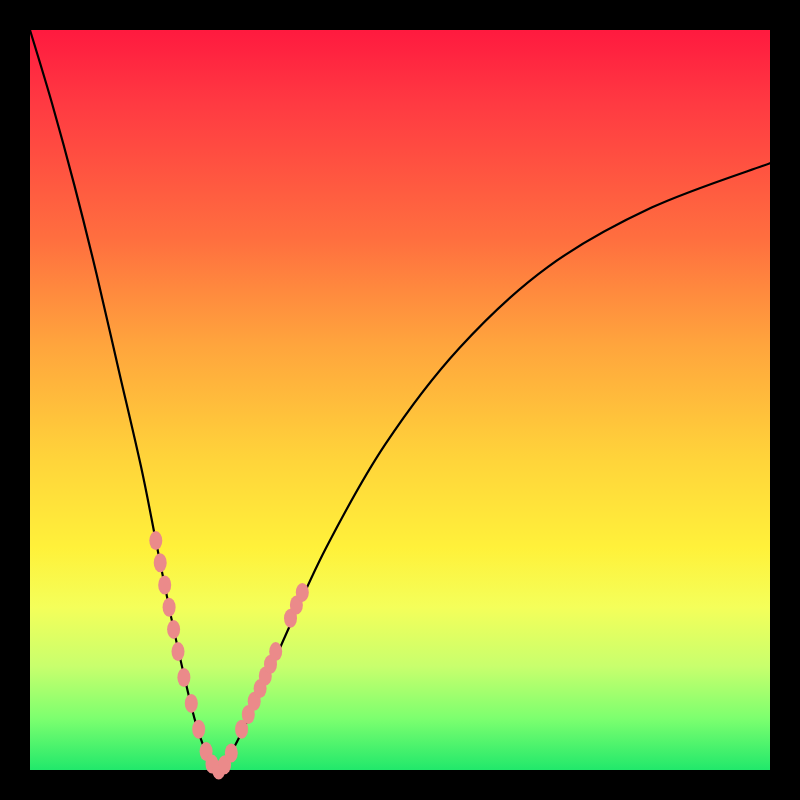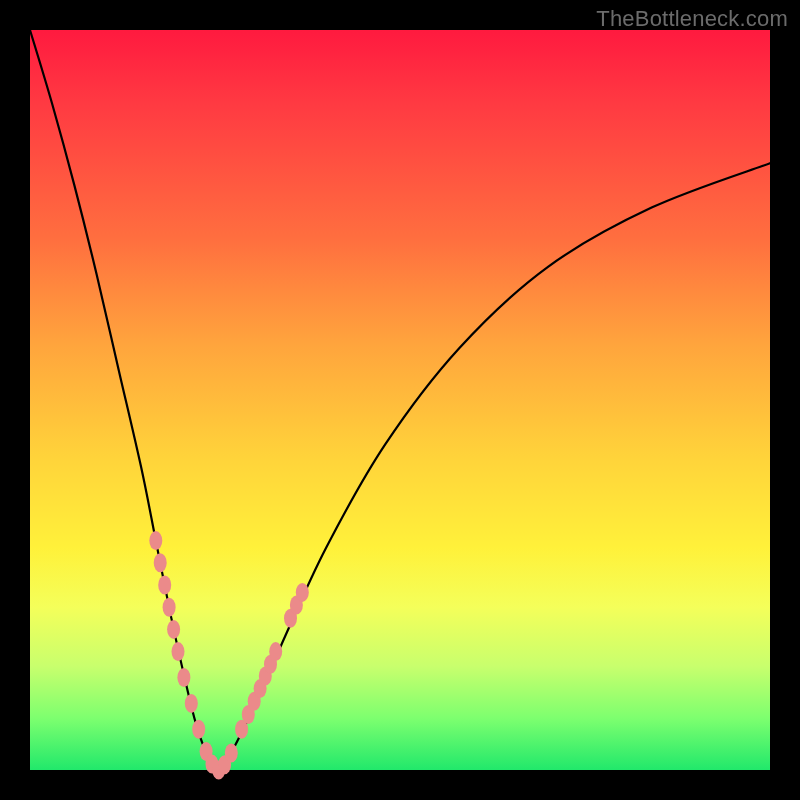--- a/index.html
+++ b/index.html
@@ -61,21 +61,20 @@
   .marker {
     fill: #eb8a8a;
     stroke: none;
   }
 </style>
 </head>
 <body>
 
 <div class="frame">
 
-  <div class="watermark">TheBottleneck.com</div>
 
   <div class="plot-area">
     <svg class="curve" viewBox="0 0 740 740">
       <path id="curve-path" class="curve-path" d="M 0.0 0.0 C 3.7 12.3, 14.8 48.1, 22.2 74.0 C 29.6 99.9, 37.0 127.0, 44.4 155.4 C 51.8 183.8, 59.2 213.4, 66.6 244.2 C 74.0 275.0, 81.4 308.3, 88.8 340.4 C 96.2 372.5, 104.8 408.2, 111.0 436.6 C 117.2 465.0, 120.9 485.9, 125.8 510.6 C 130.7 535.3, 135.7 561.2, 140.6 584.6 C 145.5 608.0, 151.1 632.7, 155.4 651.2 C 159.7 669.7, 162.8 683.3, 166.5 695.6 C 170.2 707.9, 173.9 717.8, 177.6 725.2 C 181.3 732.6, 185.0 740.0, 188.7 740.0 C 192.4 740.0, 194.3 735.1, 199.8 725.2 C 205.4 715.3, 213.4 699.3, 222.0 680.8 C 230.6 662.3, 239.3 641.3, 251.6 614.2 C 263.9 587.1, 278.7 551.3, 296.0 518.0 C 313.3 484.7, 333.0 447.7, 355.2 414.4 C 377.4 381.1, 402.1 347.8, 429.2 318.2 C 456.3 288.6, 485.9 260.2, 518.0 236.8 C 550.1 213.4, 584.6 194.9, 621.6 177.6 C 658.6 160.3, 720.3 140.6, 740.0 133.2"></path>
       <g id="markers">
           <ellipse cx="125.8" cy="510.6" rx="6.5" ry="9.5" class="marker"></ellipse>
           <ellipse cx="130.2" cy="532.8" rx="6.5" ry="9.5" class="marker"></ellipse>
           <ellipse cx="134.7" cy="555.0" rx="6.5" ry="9.5" class="marker"></ellipse>
           <ellipse cx="139.1" cy="577.2" rx="6.5" ry="9.5" class="marker"></ellipse>
           <ellipse cx="143.6" cy="599.4" rx="6.5" ry="9.5" class="marker"></ellipse>

